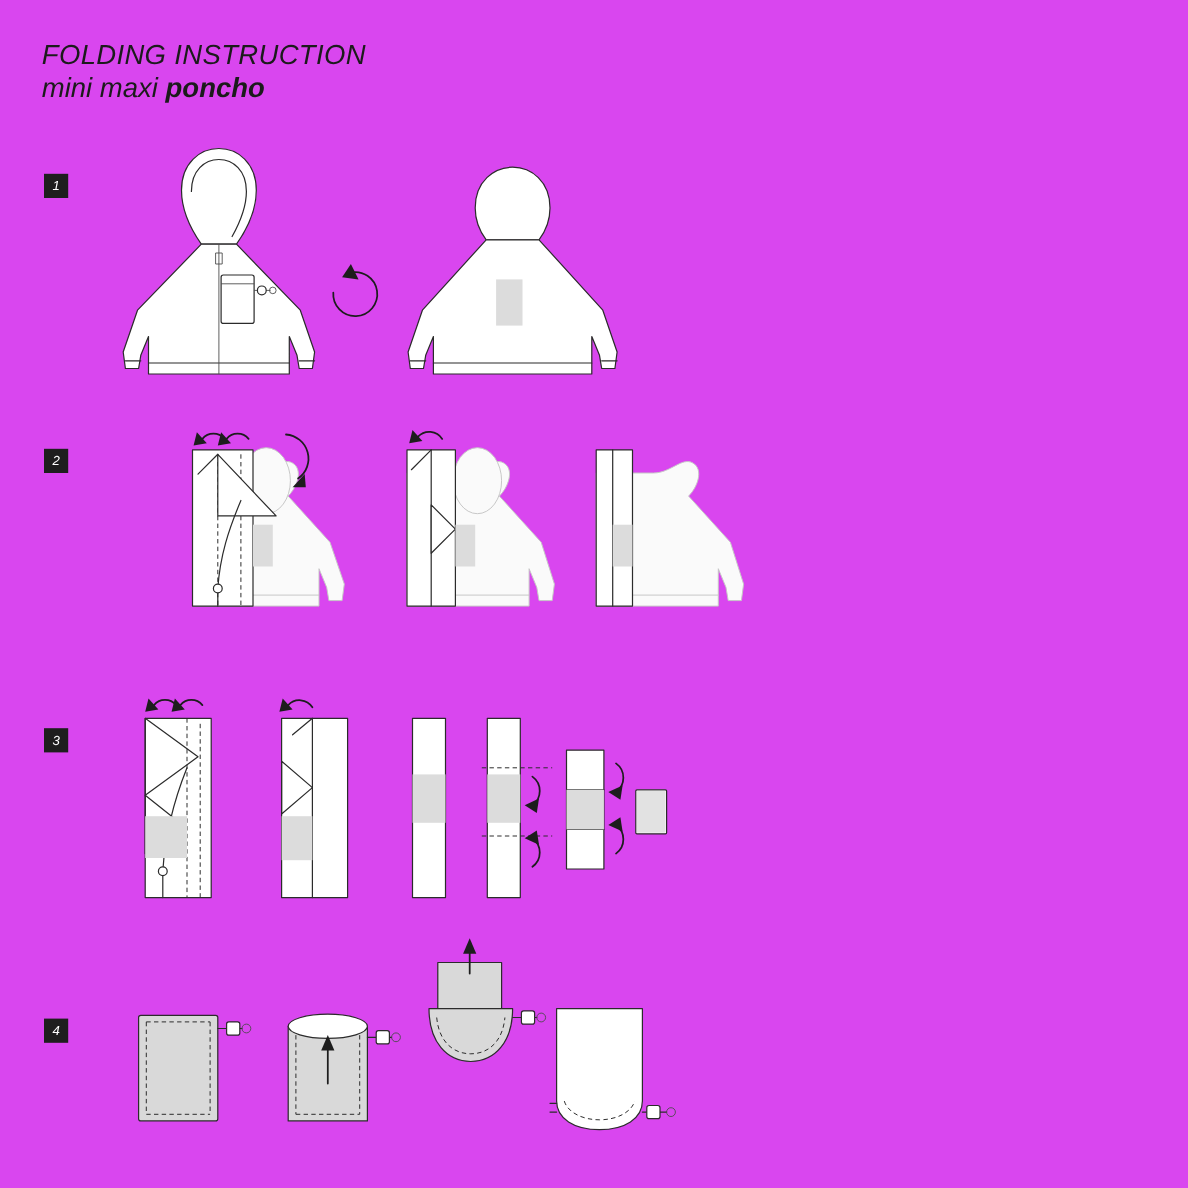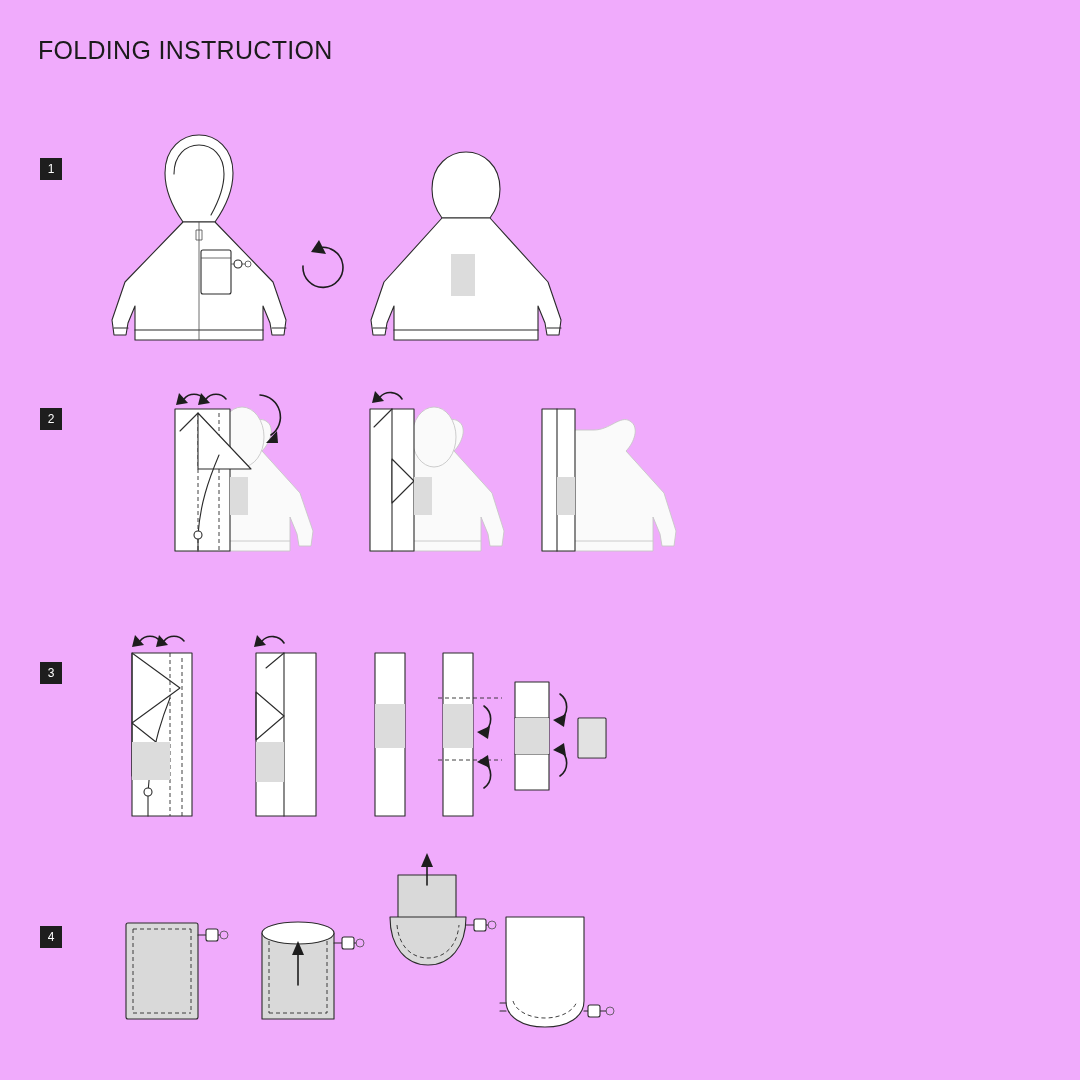--- a/index.html
+++ b/index.html
@@ -11,21 +11,22 @@
     width: 1080px;
     height: 1080px;
     font-family: "Liberation Sans", sans-serif;
     color: #1a1a1a;
     position: relative;
     overflow: hidden;
   }
   .page {
     position: absolute;
     inset: 0;
-    background: #f0abfc;
+    background: #d946ef;
+    font-style: italic;
   }
   
   .header {
     position: absolute;
     left: 38px;
     top: 36px;
   }
   .title-line1 {
     font-size: 25px;
     letter-spacing: 0.3px;
@@ -86,20 +87,21 @@
   .arrow { fill: none; stroke: #1d1d1d; stroke-width: 1.6; stroke-linecap: round; }
   .arrowhead { fill: #1d1d1d; stroke: none; }
 </style>
 </head>
 <body>
 
 <div class="page">
 
   <div class="header">
     <div class="title-line1">FOLDING INSTRUCTION</div>
+    <div class="title-line2"><span>mini maxi </span><span class="bold">poncho</span></div>
   </div>
 
   <div class="step-badge" id="badge1">1</div>
   <div class="step-badge" id="badge2">2</div>
   <div class="step-badge" id="badge3">3</div>
   <div class="step-badge" id="badge4">4</div>
 
   <div class="row" id="row1">
     <svg width="990" height="240" viewBox="0 0 990 240">
 

